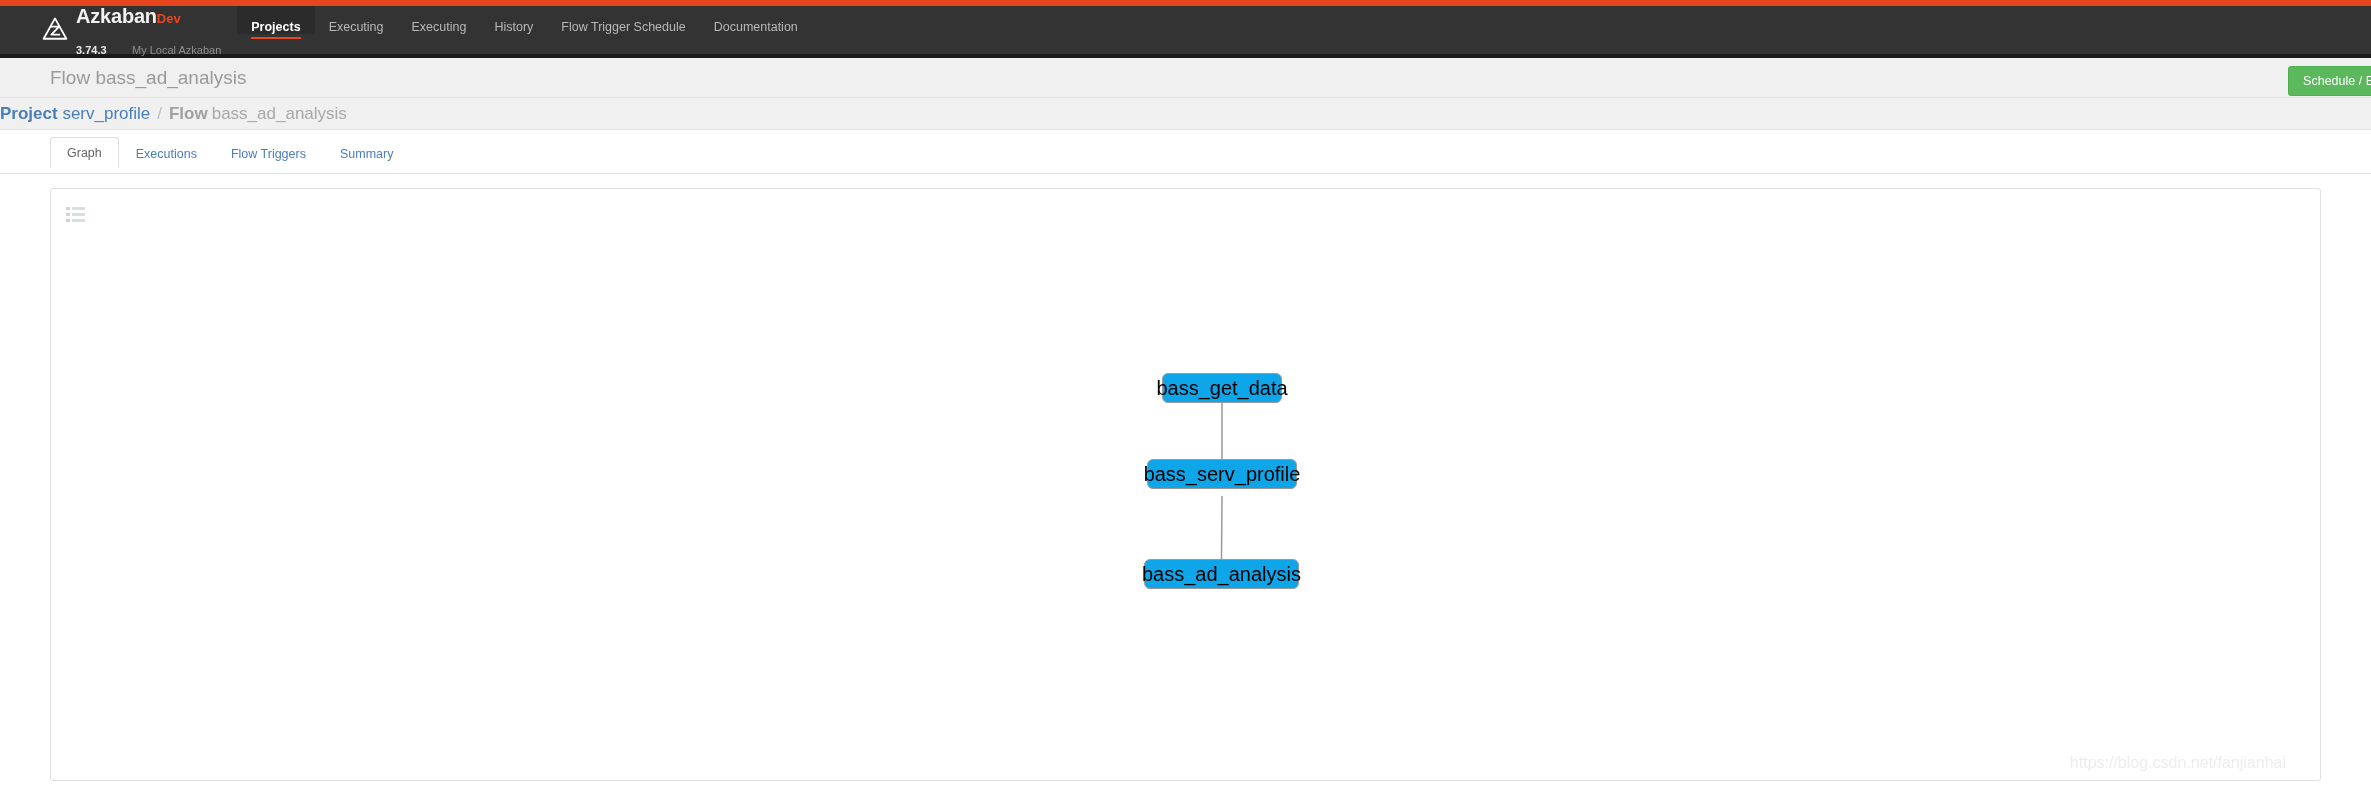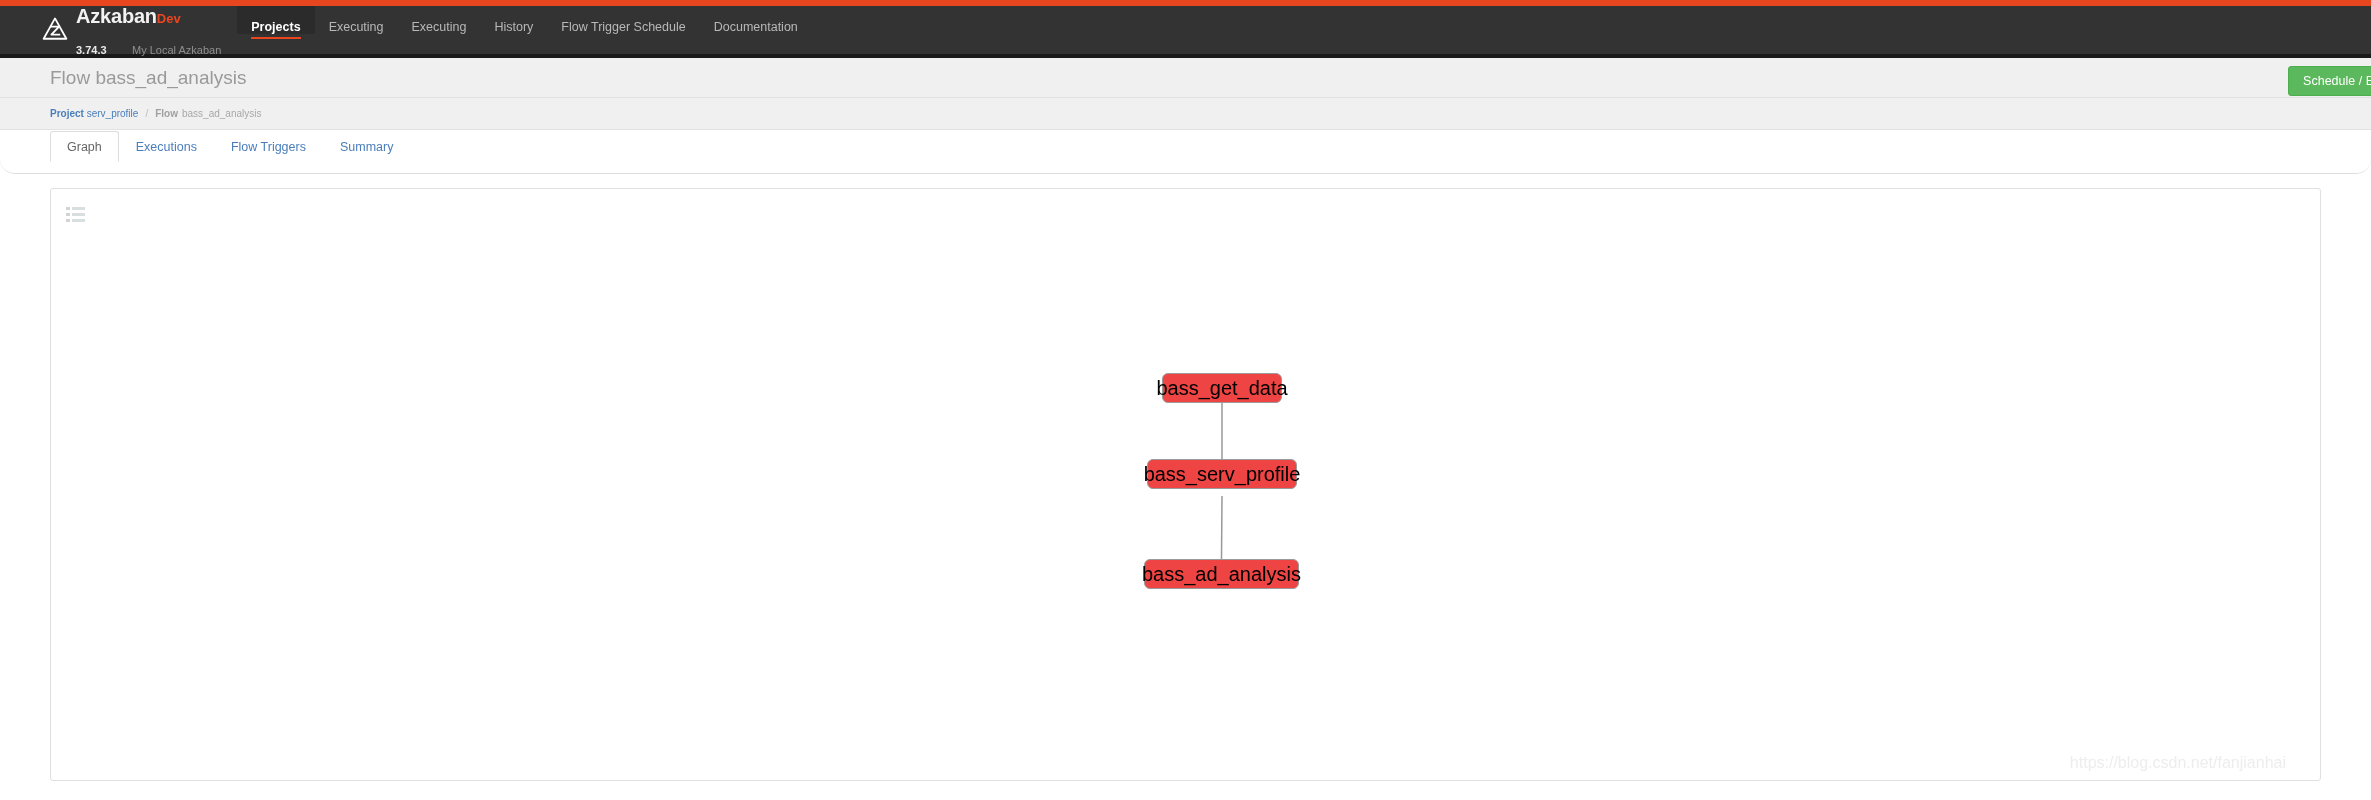--- a/index.html
+++ b/index.html
@@ -153,42 +153,40 @@
   
   #breadcrumb-bar {
     background: #f0f0f0;
     height: 32px;
     display: flex;
     align-items: center;
     border-bottom: 1px solid #e2e2e2;
   }
 
   #breadcrumb {
-    margin-left: 50px;
-    font-size: 10px;
+    font-size: 17px;
     display: flex;
     align-items: flex-end;
     white-space: nowrap;
   }
 
   .bc-link { color: #4a7ebb; text-decoration: none; cursor: pointer; }
   .bc-strong { font-weight: bold; }
   .bc-sep { color: #c0c0c0; margin: 0 7px; }
   .bc-current-label { color: #a0a0a0; font-weight: bold; }
   .bc-current-value { color: #a8a8a8; margin-left: 4px; }
 
   
   #tab-bar {
     background: #ffffff;
     height: 44px;
     padding-left: 50px;
     display: flex;
-    align-items: flex-start;
+    align-items: center;
     border-bottom: 1px solid #dddddd;
-    border-radius: 15px;
   }
 
   .tab {
     font-size: 12.5px;
     padding: 8px 16px 7px 16px;
     color: #4a7ebb;
     cursor: pointer;
     text-decoration: none;
     border: 1px solid transparent;
     border-bottom: none;
@@ -238,21 +236,21 @@
 
   #flow-svg {
     position: absolute;
     left: 0; top: 0;
     width: 100%;
     height: 100%;
   }
 
   .node-box {
     position: absolute;
-    background: #ef4444;
+    background: #0ea5e9;
     border: 1px solid #9a9a9a;
     border-radius: 6px;
     color: #000000;
     font-size: 20px;
     font-family: "Liberation Sans", sans-serif;
     display: flex;
     align-items: center;
     justify-content: center;
     white-space: nowrap;
     cursor: pointer;

